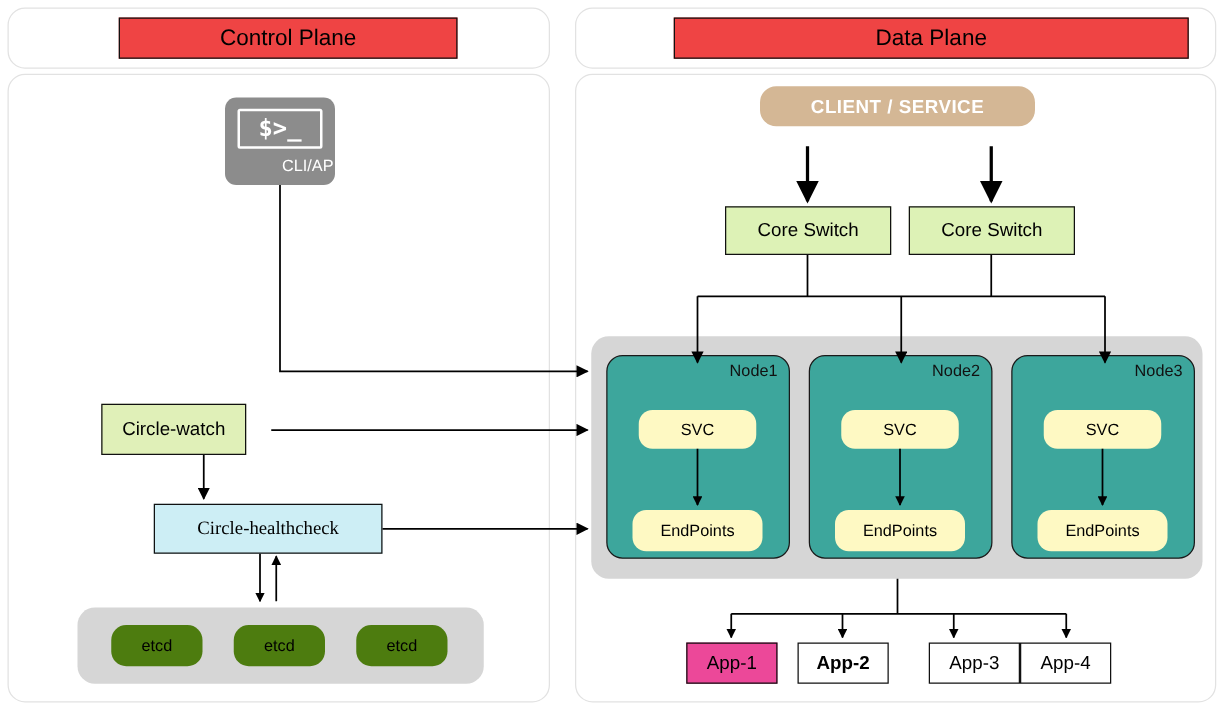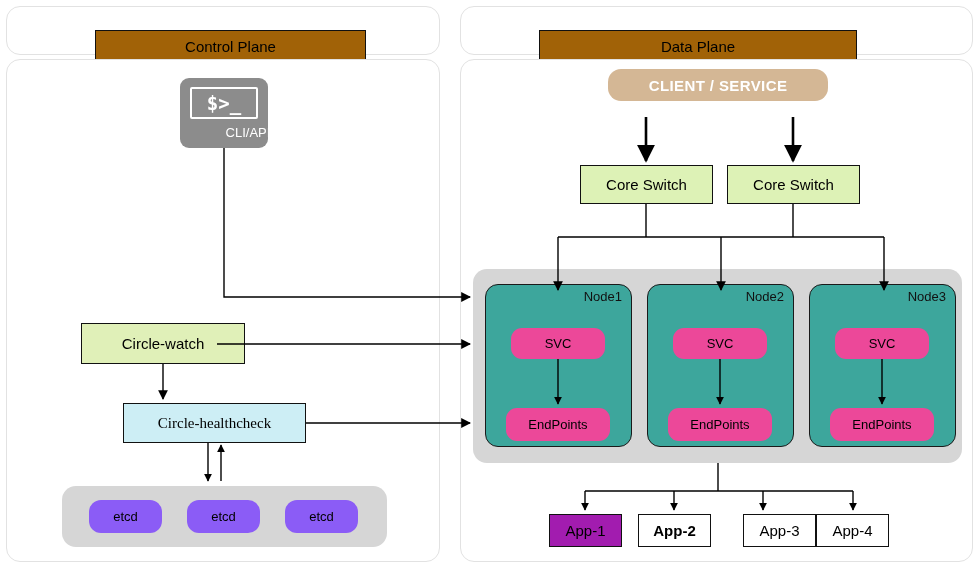--- a/index.html
+++ b/index.html
@@ -5,23 +5,23 @@
   html,body{margin:0;padding:0;background:#ffffff;}
   body{
     width:979px;height:568px;position:relative;overflow:hidden;
     font-family:"Liberation Sans","DejaVu Sans",sans-serif;
     -webkit-font-smoothing:antialiased;
   }
   .panel{position:absolute;border:1px solid #e2e2e2;border-radius:14px;background:#fff;box-sizing:border-box;}
   .hdr-panel{height:49px;}
   .body-panel{}
   .plane-title{
-    position:absolute;background:#a16207;border:1px solid #111;
+    position:absolute;background:#ef4444;border:1px solid #111;
     display:flex;align-items:center;justify-content:center;
-    font-size:15px;color:#000;box-sizing:border-box;margin-top:16px;
+    font-size:18px;color:#000;box-sizing:border-box;
   }
   
   .cli-box{
     position:absolute;background:#8c8c8c;border-radius:9px;
     display:flex;flex-direction:column;align-items:center;
     box-sizing:border-box;
   }
   .cli-term{
     border:2px solid #ffffff;border-radius:2px;color:#ffffff;
     font-family:"DejaVu Sans Mono","Liberation Mono",monospace;
@@ -44,55 +44,55 @@
   }
   .gray-cluster{position:absolute;background:#d6d6d6;border-radius:14px;box-sizing:border-box;}
   .node{
     position:absolute;background:#3da69c;border:1px solid #1a1a1a;border-radius:13px;
     box-sizing:border-box;
   }
   .node-label{
     position:absolute;right:9px;top:4px;font-size:13px;color:#111;
   }
   .white-pill{
-    position:absolute;background:#ec4899;border-radius:11px;
+    position:absolute;background:#fef9c3;border-radius:11px;
     display:flex;align-items:center;justify-content:center;
     font-size:13px;color:#000;box-sizing:border-box;font-weight:500;
   }
   .etcd-pill{
-    position:absolute;background:#8b5cf6;border-radius:12px;
+    position:absolute;background:#4d7c0f;border-radius:12px;
     display:flex;align-items:center;justify-content:center;
     font-size:13px;color:#000;box-sizing:border-box;
   }
   svg.wires{position:absolute;left:0;top:0;width:979px;height:568px;pointer-events:none;}
 </style>
 </head>
 <body>
 
 <div class="panel hdr-panel" style="left:6px;top:6px;width:434px;height:49px;"></div>
 <div class="plane-title" style="left:95px;top:14px;width:271px;height:33px;">Control Plane</div>
 
 <div class="panel body-panel" style="left:6px;top:59px;width:434px;height:503px;"></div>
 
 <div class="cli-box" style="left:180px;top:78px;width:88px;height:70px;padding-top:9px;">
   <div class="cli-term" style="width:68px;height:32px;">$&gt;_</div>
   <div class="cli-label" style="margin-top:7px;">CLI/API</div>
 </div>
 
-<div class="rbox" style="left:81px;top:323px;width:164px;height:41px;background:#e0f0b8;">Circle-watch</div>
+<div class="rbox" style="left:81px;top:323px;width:116px;height:41px;background:#e0f0b8;">Circle-watch</div>
 
 <div class="rbox" style="left:123px;top:403px;width:183px;height:40px;background:#cdeef5;font-family:Liberation Serif, serif;">Circle-healthcheck</div>
 
 <div class="gray-cluster" style="left:62px;top:486px;width:325px;height:61px;"></div>
 <div class="etcd-pill" style="left:89px;top:500px;width:73px;height:33px;">etcd</div>
 <div class="etcd-pill" style="left:187px;top:500px;width:73px;height:33px;">etcd</div>
 <div class="etcd-pill" style="left:285px;top:500px;width:73px;height:33px;">etcd</div>
 
 <div class="panel hdr-panel" style="left:460px;top:6px;width:513px;height:49px;"></div>
-<div class="plane-title" style="left:539px;top:14px;width:318px;height:33px;">Data Plane</div>
+<div class="plane-title" style="left:539px;top:14px;width:412px;height:33px;">Data Plane</div>
 
 <div class="panel body-panel" style="left:460px;top:59px;width:513px;height:503px;"></div>
 
 <div class="client-svc" style="left:608px;top:69px;width:220px;height:32px;">CLIENT / SERVICE</div>
 
 <div class="rbox" style="left:580px;top:165px;width:133px;height:39px;background:#ddf2b6;">Core Switch</div>
 <div class="rbox" style="left:727px;top:165px;width:133px;height:39px;background:#ddf2b6;">Core Switch</div>
 
 <div class="gray-cluster" style="left:473px;top:269px;width:489px;height:194px;"></div>
 
@@ -107,21 +107,21 @@
 </div>
 <div class="white-pill" style="left:673px;top:328px;width:94px;height:31px;">SVC</div>
 <div class="white-pill" style="left:668px;top:408px;width:104px;height:33px;">EndPoints</div>
 
 <div class="node" style="left:809px;top:284px;width:147px;height:163px;">
   <div class="node-label">Node3</div>
 </div>
 <div class="white-pill" style="left:835px;top:328px;width:94px;height:31px;">SVC</div>
 <div class="white-pill" style="left:830px;top:408px;width:104px;height:33px;">EndPoints</div>
 
-<div class="rbox" style="left:549px;top:514px;width:73px;height:33px;background:#a21caf;">App-1</div>
+<div class="rbox" style="left:549px;top:514px;width:73px;height:33px;background:#ec4899;">App-1</div>
 <div class="rbox" style="left:638px;top:514px;width:73px;height:33px;background:#ffffff;font-weight:bold;">App-2</div>
 <div class="rbox" style="left:727px;top:514px;width:73px;height:33px;background:#ffffff;margin-left:16px;">App-3</div>
 <div class="rbox" style="left:816px;top:514px;width:73px;height:33px;background:#ffffff;">App-4</div>
 
 <svg class="wires" viewBox="0 0 979 568">
   <defs>
     <marker id="ah" viewBox="0 0 10 10" refX="9" refY="5" markerWidth="7" markerHeight="7" orient="auto-start-reverse">
       <path d="M 0 0 L 10 5 L 0 10 z" fill="#000"></path>
     </marker>
     <marker id="ahb" viewBox="0 0 10 10" refX="9" refY="5" markerWidth="5.5" markerHeight="5.5" orient="auto-start-reverse">

